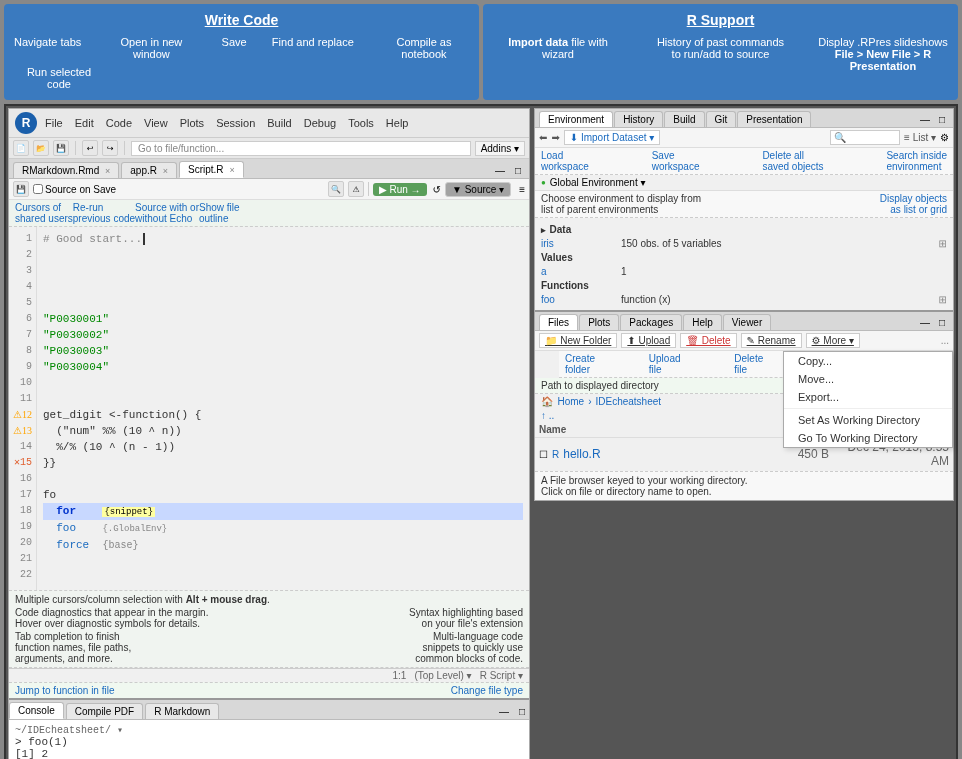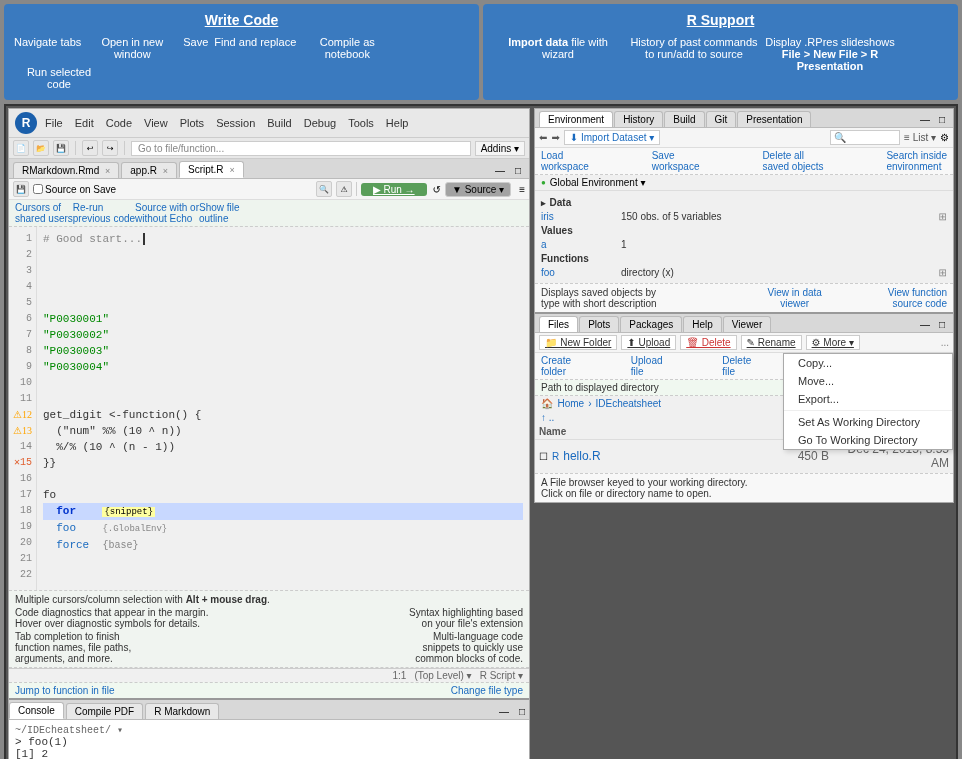--- a/index.html
+++ b/index.html
@@ -43,21 +43,21 @@
       font-weight: bold;
       font-size: 14px;
       text-align: center;
       margin-bottom: 8px;
       text-decoration: underline;
     }
 
     .banner-items {
       display: flex;
       gap: 6px;
-      justify-content: flex-start;
+      justify-content: space-between;
       flex-wrap: wrap;
     }
 
     .banner-item {
       text-align: center;
       font-size: 11px;
       flex: 0 0 auto;
       max-width: 90px;
     }
 
@@ -163,25 +163,24 @@
       background: #f5f5f5;
       border-bottom: 1px solid #ddd;
       padding: 2px 4px;
       gap: 4px;
       font-size: 10px;
     }
 
     .run-btn {
       background: #5a9e5a;
       color: white;
-      padding: 1px 12px;
+      padding: 1px 6px;
       border-radius: 3px;
       font-size: 10px;
       cursor: pointer;
-      text-decoration: underline;
     }
 
     .source-btn {
       background: #a3a3a3;
       padding: 1px 6px;
       border: 1px solid #ccc;
       border-radius: 3px;
       font-size: 10px;
       cursor: pointer;
     }
@@ -693,20 +692,24 @@
             <span class="ann-blue">Delete all<br>saved objects</span>
             <span class="ann-blue">Search inside<br>environment</span>
           </div>
 
           <div style="display:flex; align-items:center; padding:2px 6px; background:#f0f0f0; border-bottom:1px solid #ddd; font-size:10px;">
             <span style="color:#3a3; font-size:8px;">●</span>
             <span style="margin-left:4px; cursor:pointer;">Global Environment ▾</span>
             <div style="flex:1"></div>
           </div>
 
+          <div style="display:flex; justify-content:space-between; padding:2px 6px; background:#f8f8f8; border-bottom:1px dashed #ccc; font-size:10px;">
+            <span style="color:#333; flex:2;">Choose environment to display from<br>list of parent environments</span>
+            <span class="ann-blue" style="text-align:right; flex:1;">Display objects<br>as list or grid</span>
+          </div>
 
           <div class="env-table">
             <div class="env-section-head">
               <span style="font-size:9px;">▸</span> Data
             </div>
             <div class="env-row">
               <span class="env-name">iris</span>
               <span class="env-value">150 obs. of 5 variables</span>
               <span style="font-size:10px; color:#888; margin-left:4px;">⊞</span>
             </div>
@@ -717,30 +720,25 @@
             <div class="env-row">
               <span class="env-name">a</span>
               <span class="env-value">1</span>
             </div>
 
             <div class="env-section-head">
               Functions
             </div>
             <div class="env-row">
               <span class="env-name">foo</span>
-              <span class="env-value">directory (x)</span>
+              <span class="env-value">function (x)</span>
               <span style="font-size:10px; color:#888; margin-left:4px;">⊞</span>
             </div>
           </div>
 
-          <div style="display:flex; justify-content:space-between; padding:3px 6px; background:#f8f8f8; border-top:1px dashed #ccc; font-size:10px;">
-            <span style="color:#333; flex:2;">Displays saved objects by<br>type with short description</span>
-            <span class="ann-blue" style="text-align:center; flex:1;">View in data<br>viewer</span>
-            <span class="ann-blue" style="text-align:right; flex:1;">View function<br>source code</span>
-          </div>
         </div>
 
         <div class="files-panel">
 
           <div class="panel-tabs">
             <div class="panel-tab active">Files</div>
             <div class="panel-tab">Plots</div>
             <div class="panel-tab">Packages</div>
             <div class="panel-tab">Help</div>
             <div class="panel-tab">Viewer</div>
@@ -763,21 +761,21 @@
             <div class="inline-ctx" style="top:100%; right:0; min-width:170px;">
               <div class="ctx-menu-item">Copy...</div>
               <div class="ctx-menu-item">Move...</div>
               <div class="ctx-menu-item">Export...</div>
               <div class="ctx-menu-sep"></div>
               <div class="ctx-menu-item">Set As Working Directory</div>
               <div class="ctx-menu-item">Go To Working Directory</div>
             </div>
           </div>
 
-          <div style="display:flex; justify-content:space-between; padding:2px 6px; background:#f8f8f8; border-bottom:1px dashed #ccc; font-size:10px;">
+          <div style="display:flex; justify-content:space-between; padding:2px 6px; background:#f8f8f8; border-bottom:1px dashed #ccc; font-size:10px;margin-left:24px;">
             <span class="ann-blue">Create<br>folder</span>
             <span class="ann-blue">Upload<br>file</span>
             <span class="ann-blue">Delete<br>file</span>
             <span class="ann-blue">Rename<br>file</span>
             <span class="ann-blue" style="text-align:right;">Change<br>directory</span>
           </div>
 
           <div style="padding:2px 6px; font-size:10px; color:#333; background:#f0f8f0; border-bottom:1px dashed #ccc;">
             <span>Path to displayed directory</span>
           </div>

